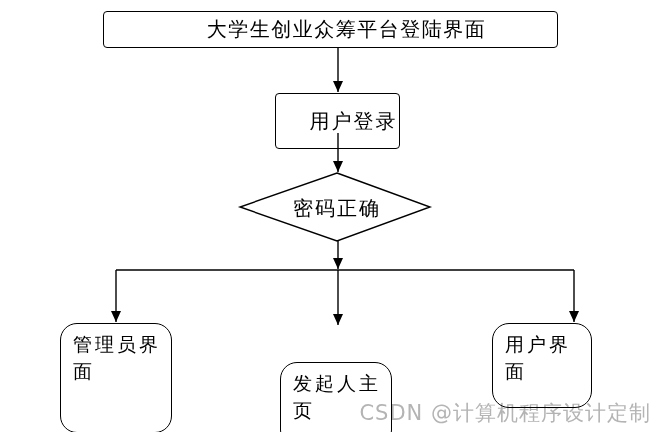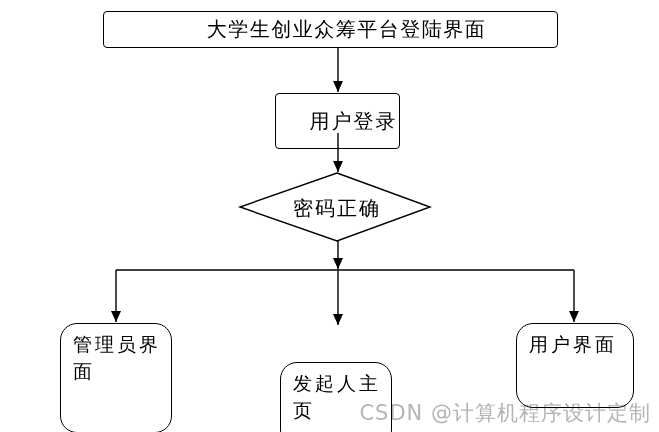--- a/index.html
+++ b/index.html
@@ -57,21 +57,21 @@
     position: absolute;
     left: 242px; top: 195px; width: 190px;
     text-align: center;
     font-size: 20px;
     letter-spacing: 2px;
     z-index: 3;
     font-family: Liberation Mono, monospace;
   }
   .node-admin   { left: 60px;  top: 323px; width: 112px; height: 110px; }
   .node-initiator { left: 280px; top: 326px; width: 112px; height: 85px; margin-top: 36px; }
-  .node-user    { left: 516px; top: 323px; width: 118px; height: 85px; padding-top: 11px; padding-left: 14px; }
+  .node-user    { left: 492px; top: 323px; width: 100px; height: 85px; padding-top: 11px; padding-left: 14px; }
   .watermark {
     position: absolute;
     right: 8px;
     bottom: 5px;
     z-index: 1;
     font-family: "DejaVu Sans", "Liberation Sans", sans-serif;
     font-size: 21px;
     letter-spacing: 1px;
     color: #b4b4b4;
     white-space: nowrap;

